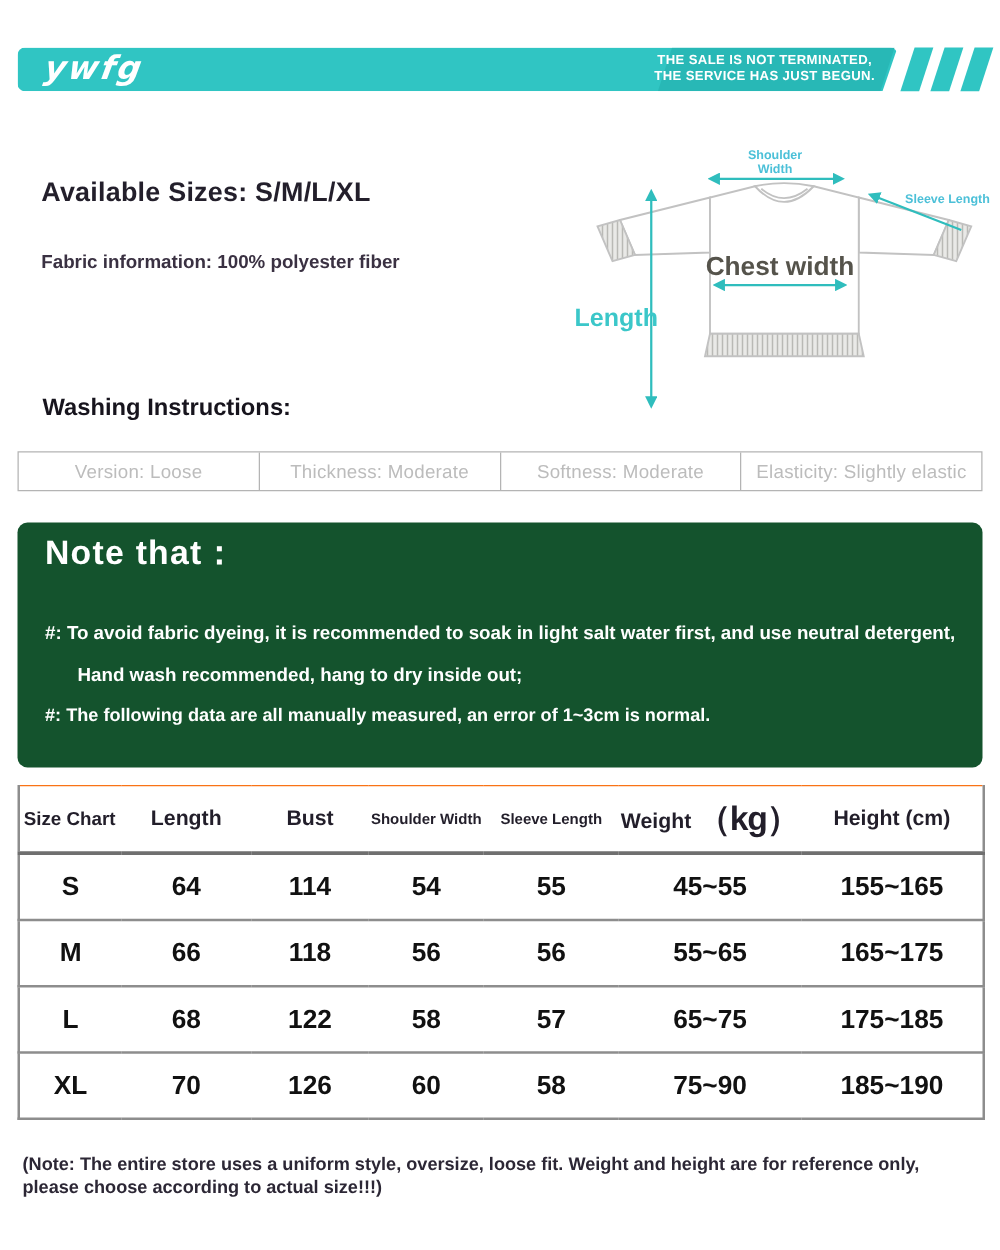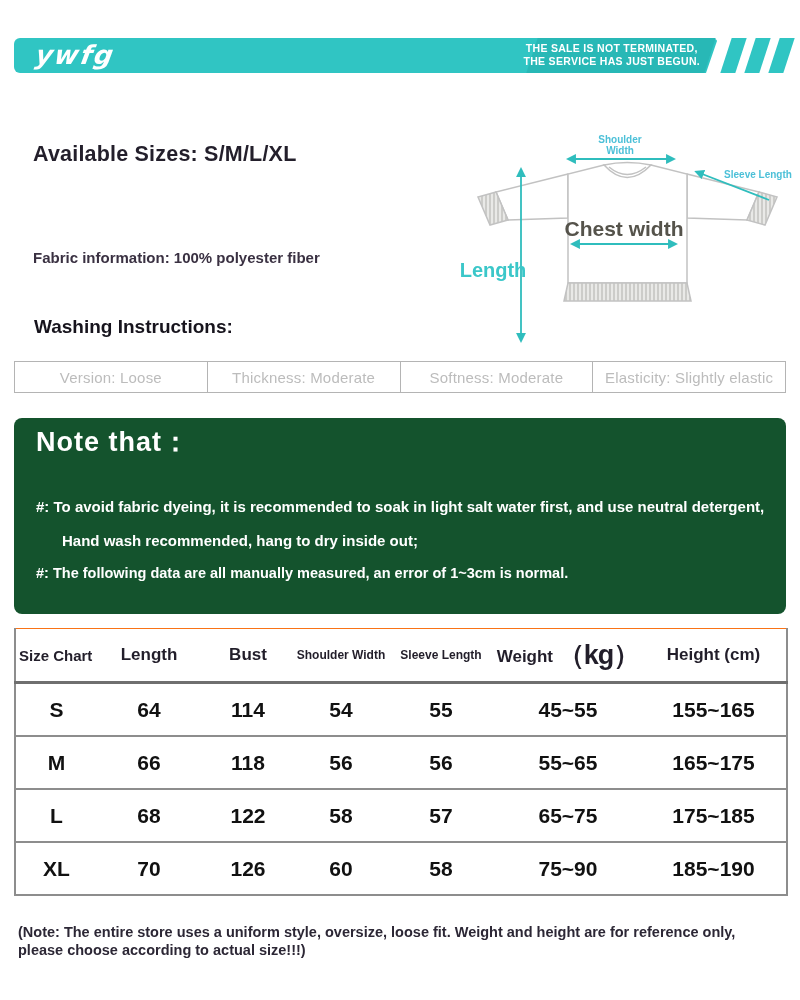--- a/index.html
+++ b/index.html
@@ -34,28 +34,28 @@
     transform:skewX(-18deg);
   }
   .stripe.s1{left:726px;} .stripe.s2{left:750px;} .stripe.s3{left:774px;}
   
   .avail{
     position:absolute;left:33px;top:142px;
     font-size:21.5px;font-weight:bold;color:#231f2b;letter-spacing:.2px;
   }
   .fabric{
     position:absolute;left:33px;top:201px;
-    font-size:15px;font-weight:bold;color:#3a3142;margin-top:48px;
+    font-size:15px;font-weight:bold;color:#3a3142;
   }
   .washing{
     position:absolute;left:34px;top:316px;
     font-size:19px;font-weight:bold;color:#17141d;
   }
   
-  .diagram{position:absolute;left:440px;top:116px;width:360px;height:240px;}
+  .diagram{position:absolute;left:440px;top:100px;width:360px;height:240px;}
   
   .attrs{
     position:absolute;left:14px;top:361px;width:772px;height:32px;
     display:flex;border:1px solid #b4b4b4;box-sizing:border-box;
   }
   .attr-cell{
     flex:1;display:flex;align-items:center;justify-content:center;
     border-right:1px solid #b4b4b4;
     color:#bcbcbc;font-size:15px;letter-spacing:.2px;white-space:nowrap;overflow:hidden;
   }

